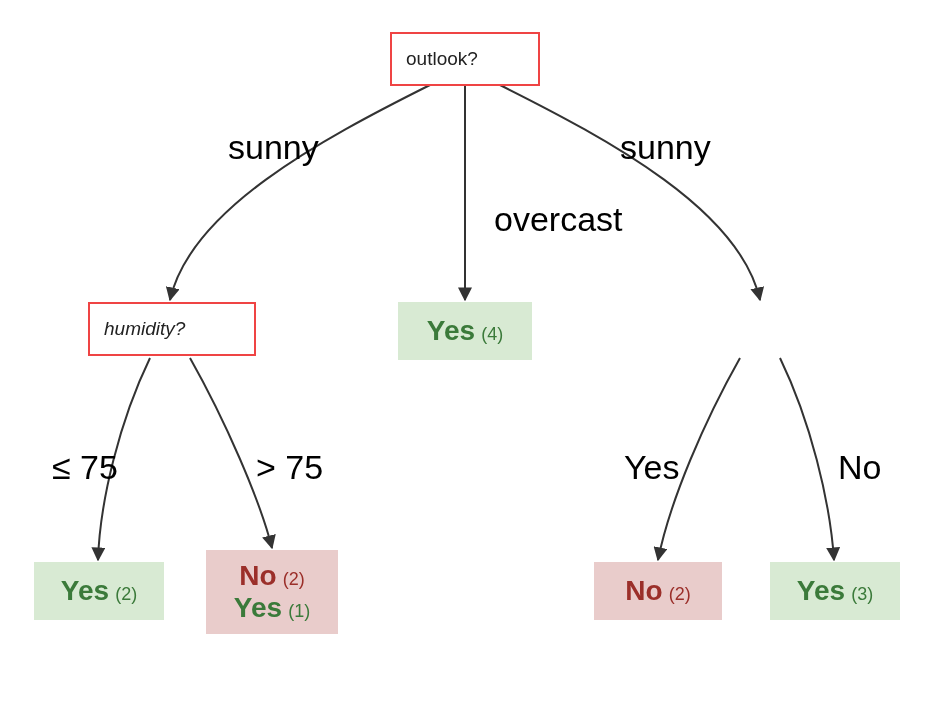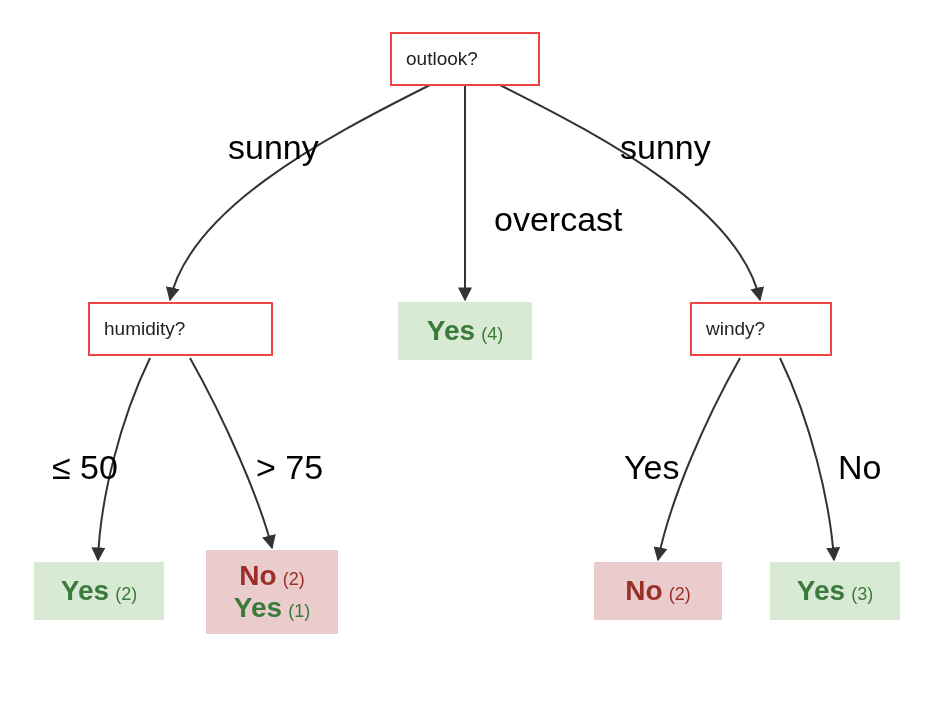--- a/index.html
+++ b/index.html
@@ -83,27 +83,24 @@
 
     <path d="M 740 358 C 705 420, 670 500, 658 560" fill="none" stroke="#333" stroke-width="2" marker-end="url(#arrow)"></path>
 
     <path d="M 780 358 C 810 420, 830 500, 834 560" fill="none" stroke="#333" stroke-width="2" marker-end="url(#arrow)"></path>
   </svg>
 
   <div class="node" style="left:390px; top:32px; width:150px; height:54px;">
     <span>outlook?</span>
   </div>
 
-  <div class="node" style="left:88px; top:302px; width:185px; height:54px;">
+  <div class="node" style="left:88px; top:302px; width:168px; height:54px;font-style:italic;">
     <span>humidity?</span>
   </div>
 
-  <div class="node" style="left:690px; top:302px; width:142px; height:54px;">
-    <span>windy?</span>
-  </div>
 
   <div class="leaf yes" style="left:398px; top:302px; width:134px; height:58px;">
     <div class="line">
       <span class="val yes">Yes</span>
       <span class="cnt yes">(4)</span>
     </div>
   </div>
 
   <div class="leaf yes" style="left:34px; top:562px; width:130px; height:58px;">
     <div class="line">
@@ -134,19 +131,19 @@
     <div class="line">
       <span class="val yes">Yes</span>
       <span class="cnt yes">(3)</span>
     </div>
   </div>
 
   <div class="edge-label" style="left:228px; top:128px;">sunny</div>
   <div class="edge-label" style="left:482px; top:200px;margin-left:12px;">overcast</div>
   <div class="edge-label" style="left:620px; top:128px;">sunny</div>
 
-  <div class="edge-label" style="left:52px; top:448px;">≤ 50</div>
+  <div class="edge-label" style="left:52px; top:448px;">≤ 75</div>
   <div class="edge-label" style="left:256px; top:448px;">&gt; 75</div>
 
   <div class="edge-label" style="left:624px; top:448px;">Yes</div>
   <div class="edge-label" style="left:838px; top:448px;">No</div>
 
 </div>
 
 </body></html>

